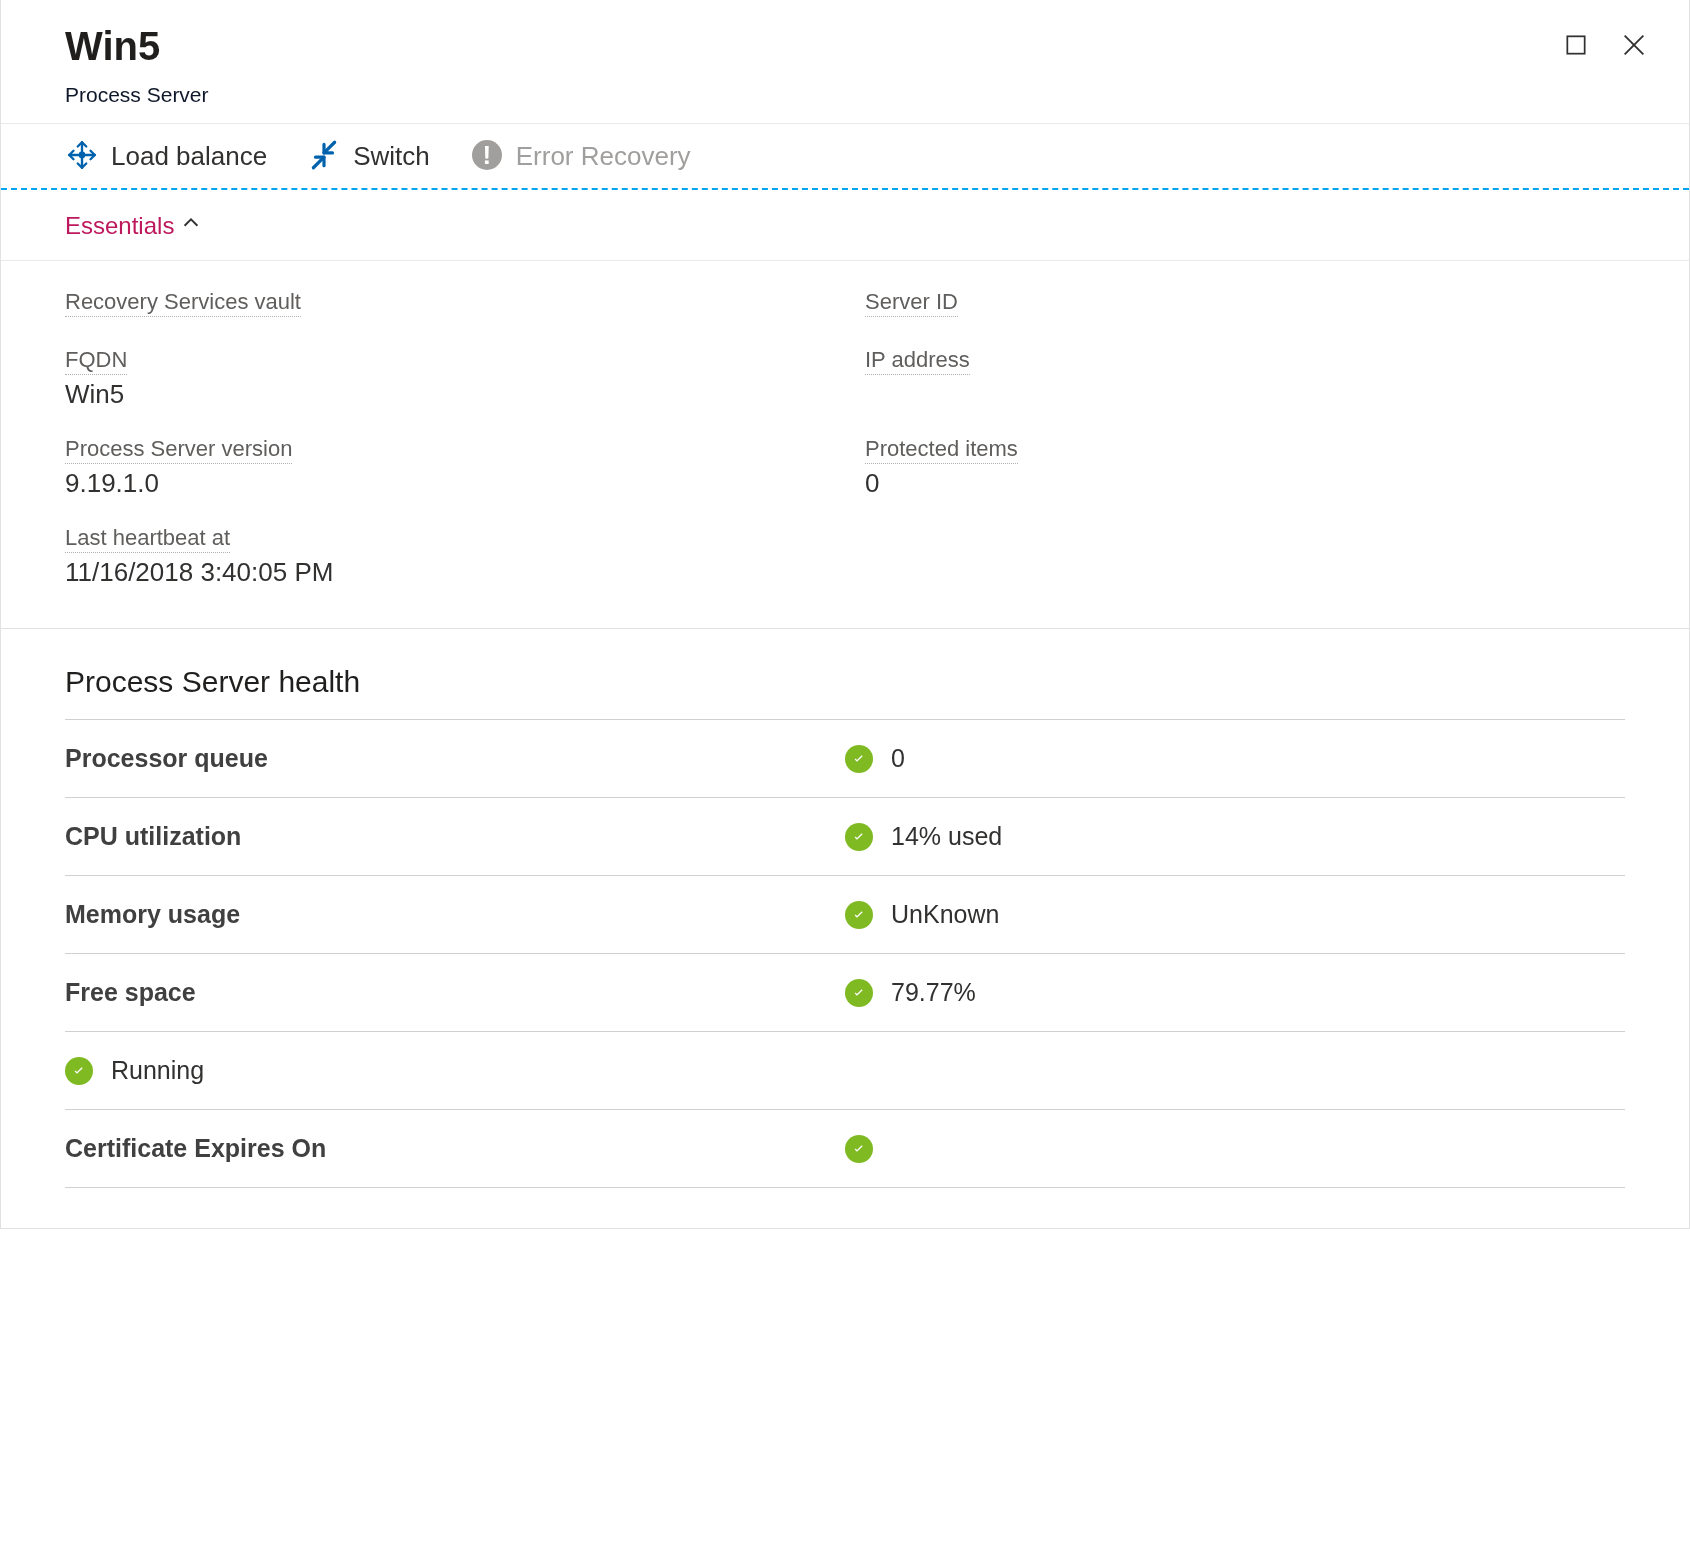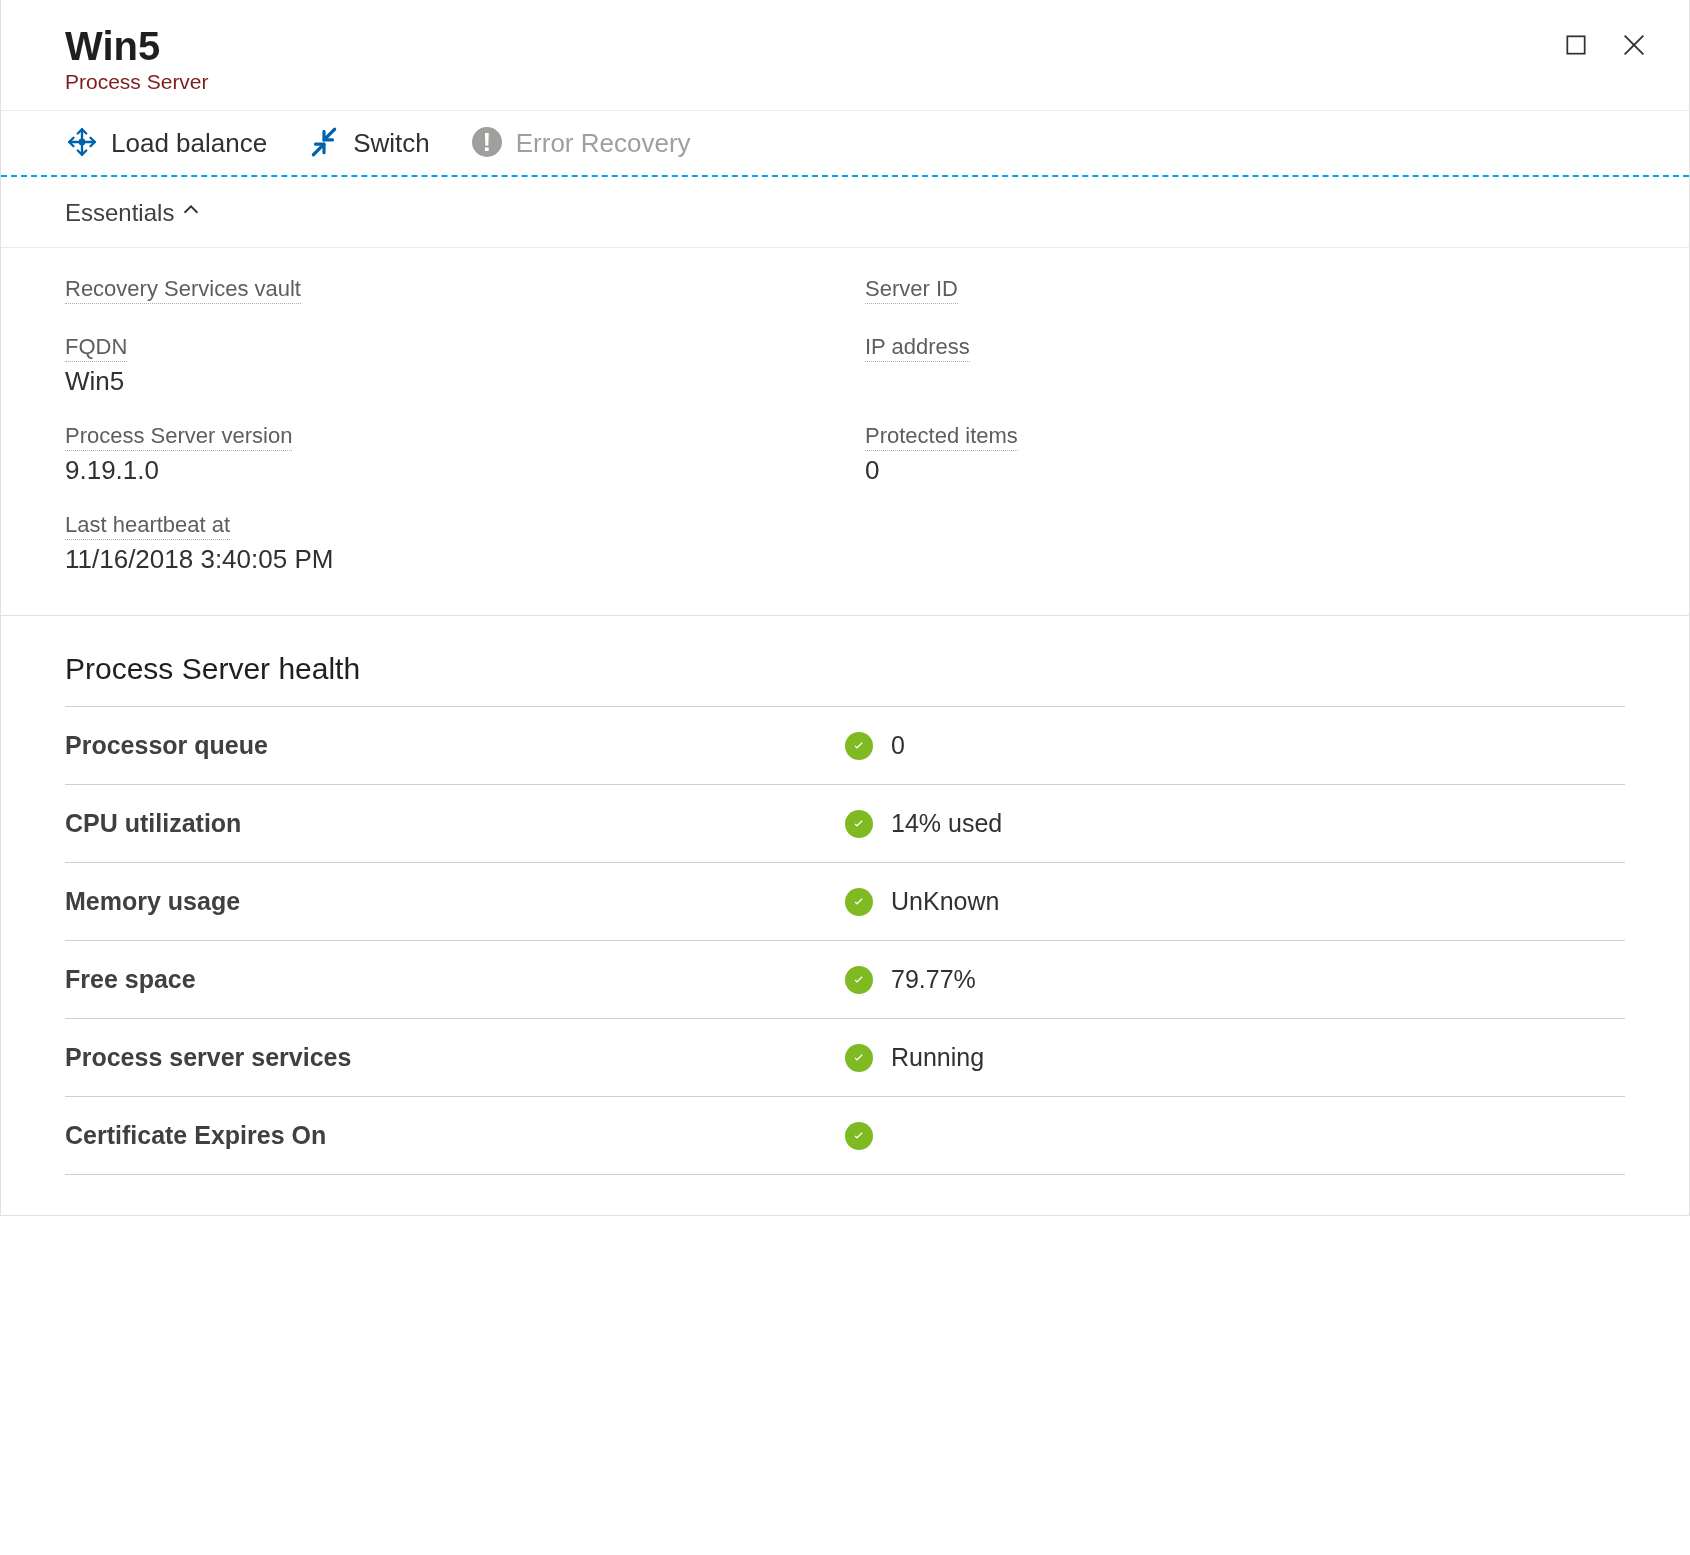--- a/index.html
+++ b/index.html
@@ -24,22 +24,22 @@
     }
     .header-left {}
     .title {
       font-size: 40px;
       font-weight: 600;
       color: #201f1e;
       line-height: 1.1;
     }
     .subtitle {
       font-size: 21px;
-      color: #7f1d1d;
-      margin-top: 2px;
+      color: #0f172a;
+      margin-top: 15px;
     }
     .header-right {
       display: flex;
       gap: 28px;
       align-items: center;
       padding-top: 6px;
     }
     .header-icon {
       width: 30px;
       height: 30px;
@@ -71,21 +71,21 @@
     .toolbar-icon {
       width: 34px; height: 34px;
       display: inline-flex; align-items: center; justify-content: center;
     }
     .essentials-toggle {
       display: inline-flex;
       align-items: center;
       gap: 6px;
       padding: 22px 64px 20px 64px;
       font-size: 24px;
-      color: #404040;
+      color: #be185d;
       cursor: pointer;
       width: 100%;
       border-bottom: 1px solid #eaeaea;
     }
     .essentials-grid {
       display: grid;
       grid-template-columns: 1fr 1fr;
       column-gap: 40px;
       row-gap: 26px;
       padding: 28px 64px 40px 64px;
@@ -301,21 +301,20 @@
           <div class="health-value-cell">
             <span class="status-ok">
               <svg viewBox="0 0 24 24">
                 <path fill="#fff" d="M9 16.2l-3.5-3.5 1.4-1.4L9 13.4l7.1-7.1 1.4 1.4z"></path>
               </svg>
             </span>
             <span>79.77%</span>
           </div>
         </div>
         <div class="health-row">
-          <div class="health-label">Process server services</div>
           <div class="health-value-cell">
             <span class="status-ok">
               <svg viewBox="0 0 24 24">
                 <path fill="#fff" d="M9 16.2l-3.5-3.5 1.4-1.4L9 13.4l7.1-7.1 1.4 1.4z"></path>
               </svg>
             </span>
             <span>Running</span>
           </div>
         </div>
         <div class="health-row">

